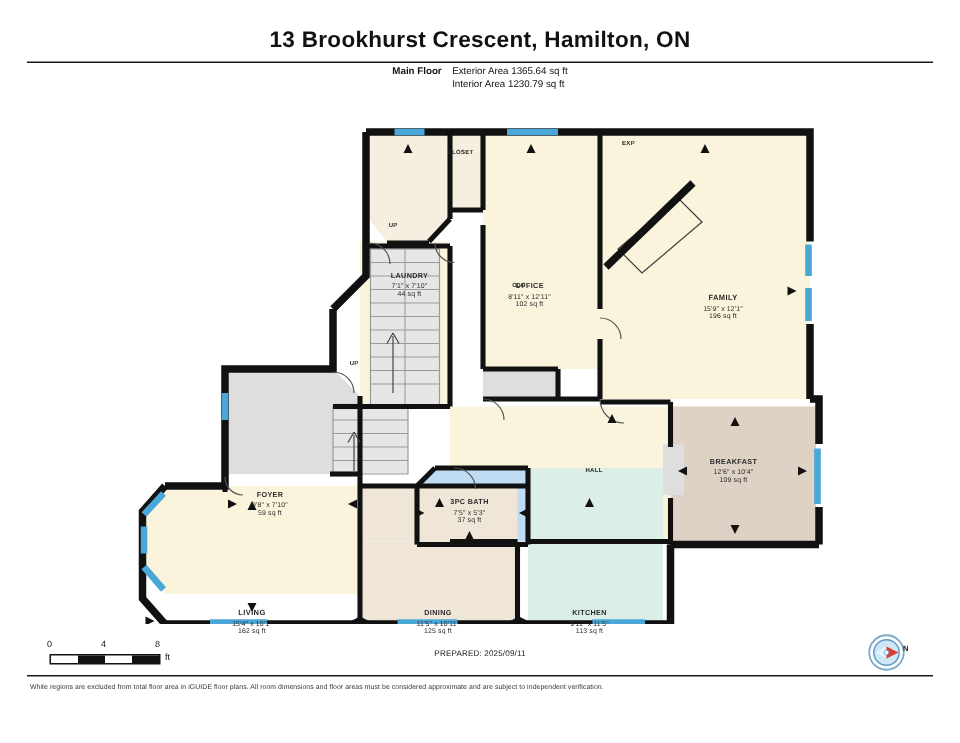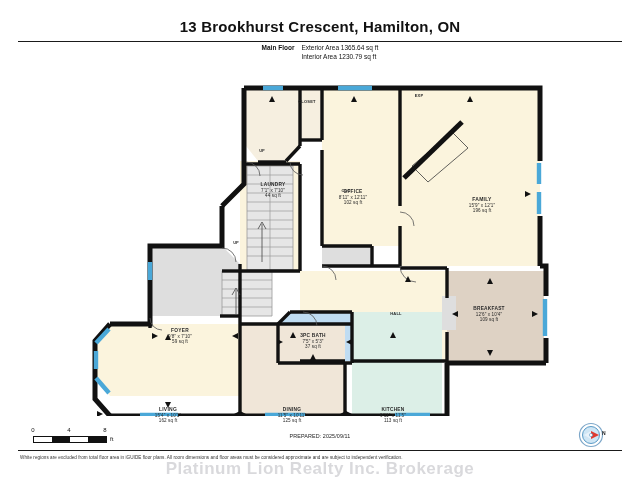--- a/index.html
+++ b/index.html
@@ -381,15 +381,14 @@
       <circle cx="13" cy="13" r="8.5" fill="#cfe6f5" stroke="#5b9bc7" stroke-width="1"></circle>
       <polygon points="6,13 13,9 13,17" fill="#e8f2fa"></polygon>
       <polygon points="13,9 21,13 13,17" fill="#e03a2f"></polygon>
       <circle cx="13" cy="13" r="1.6" fill="#ffffff" stroke="#5b9bc7" stroke-width=".6"></circle>
     </svg>
     <span class="nlbl">N</span>
   </div>
 
   <div class="hrule2"></div>
   <div class="disclaimer">White regions are excluded from total floor area in iGUIDE floor plans. All room dimensions and floor areas must be considered approximate and are subject to independent verification.</div>
-  <div class="watermark">Platinum Lion Realty Inc. Brokerage</div>
 
 </div>
 
 </body></html>

